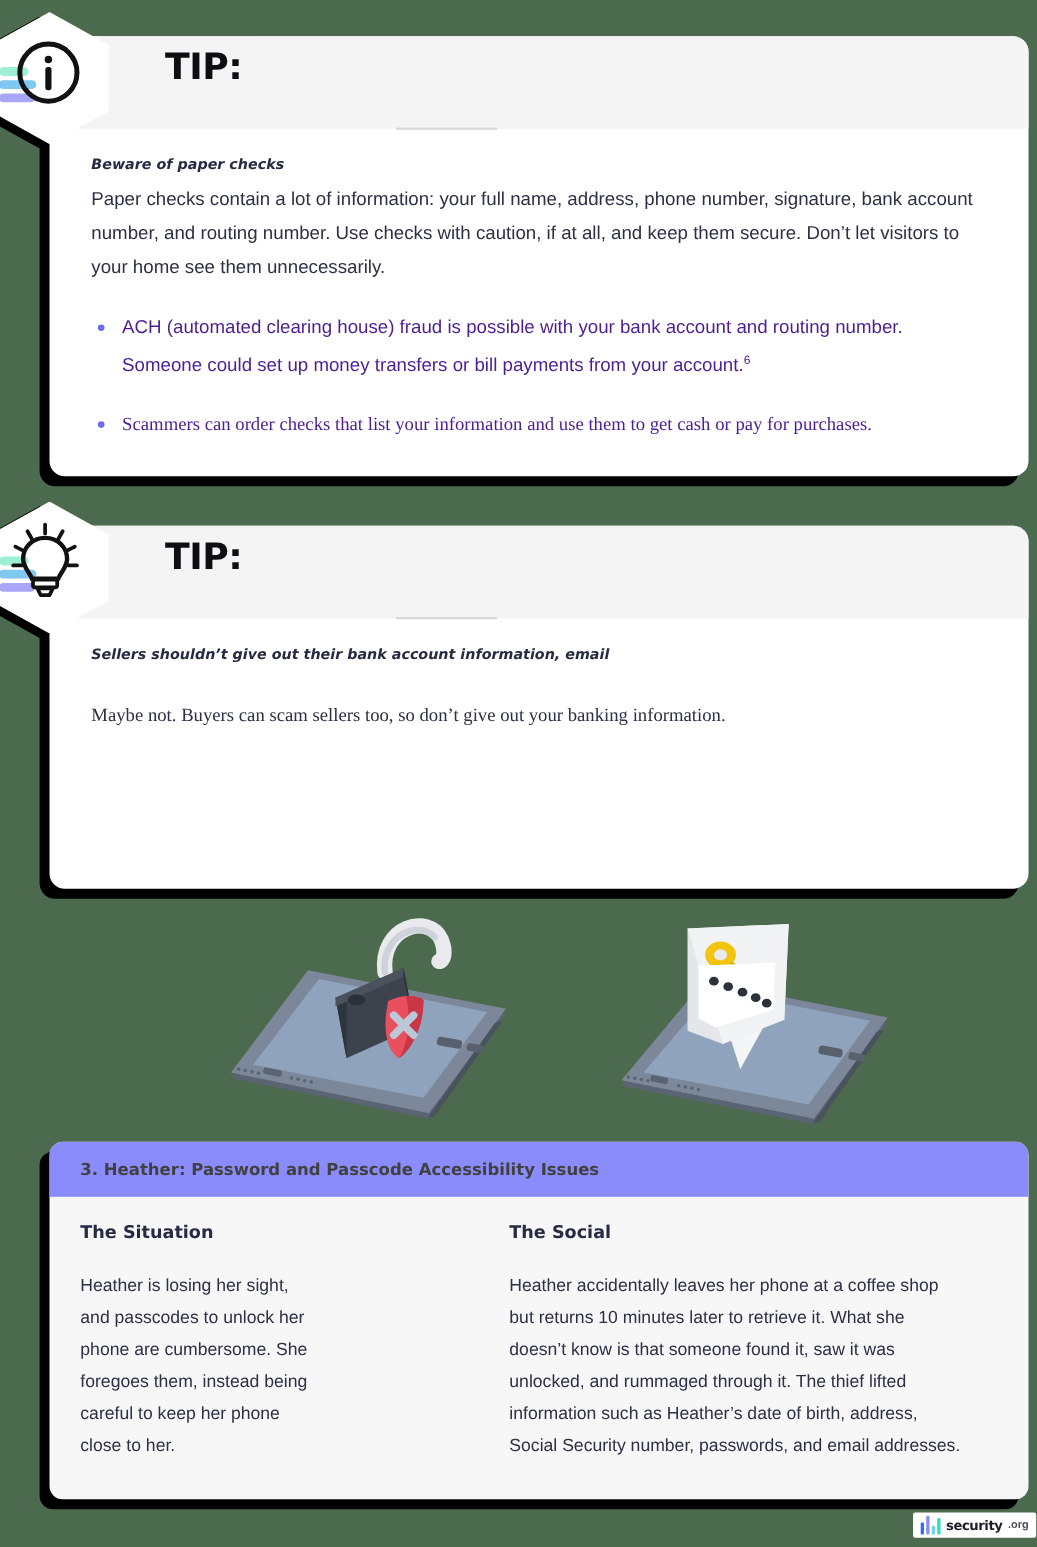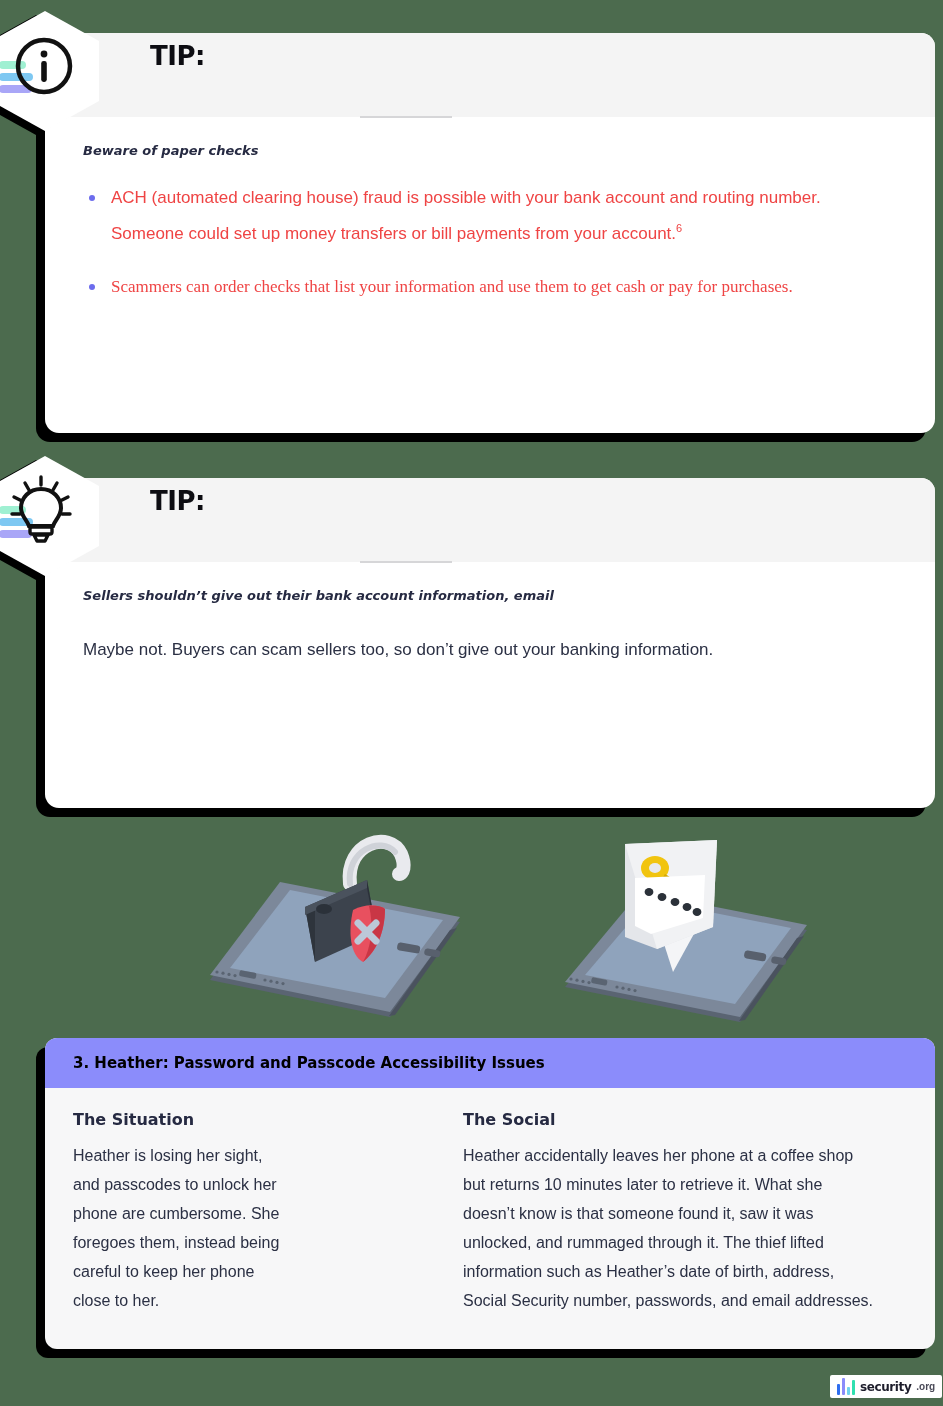--- a/index.html
+++ b/index.html
@@ -33,21 +33,21 @@
     left: 315px;
     bottom: -1px;
     width: 92px;
     height: 2px;
     background: #d6d6d8;
   }
   .tip-label {
     position: absolute;
     left: 105px;
     top: 8px;
-    font-size: 26px;
+    font-size: 33px;
     font-weight: bold;
     letter-spacing: -0.5px;
     color: #0d0d12;
     font-family: "DejaVu Sans", sans-serif;
   }
   .card-body {
     padding: 26px 38px 30px 38px;
   }
 
   
@@ -114,21 +114,21 @@
   ul.bullets {
     list-style: none;
     margin: 24px 0 0 0;
     padding: 0;
   }
   ul.bullets li {
     position: relative;
     padding-left: 28px;
     font-size: 17px;
     line-height: 31px;
-    color: #ef4444;
+    color: #4c1d95;
     margin-bottom: 22px;
   }
   ul.bullets li:last-child { margin-bottom: 12px; font-family: Liberation Serif, serif; }
   ul.bullets li::before {
     content: "";
     position: absolute;
     left: 6px;
     top: 13px;
     width: 6px;
     height: 6px;
@@ -148,37 +148,37 @@
     left: 45px;
     top: 1038px;
     width: 890px;
     background: #f7f7f8;
     border-radius: 12px;
     box-shadow: -9px 9px 0 0 #000000;
     overflow: hidden;
   }
   .table-title {
     background: #8b8cfb;
-    color: #000000;
+    color: #404040;
     font-size: 15px;
     font-weight: bold;
     padding: 16px 28px;
     font-family: "DejaVu Sans", sans-serif;
   }
   .table-grid {
     display: flex;
     padding: 22px 28px 34px 28px;
   }
   .col-situation { width: 370px; padding-right: 20px; }
   .col-crime { flex: 1; }
   .col-head {
     font-size: 16px;
     font-weight: bold;
     color: #262a42;
-    margin-bottom: 12px;
+    margin-bottom: 26px;
     font-family: "DejaVu Sans", sans-serif;
   }
   .col-text {
     font-size: 16px;
     line-height: 29px;
     color: #2b3044;
   }
   .col-situation .col-text { max-width: 210px; }
   .col-crime .col-text { max-width: 410px; }
 
@@ -230,20 +230,21 @@
       <svg width="58" height="58" viewBox="0 0 58 58">
         <circle cx="29" cy="29" r="26" fill="none" stroke="#111111" stroke-width="4.5"></circle>
         <circle cx="29" cy="17" r="3.4" fill="#111111"></circle>
         <rect x="26.2" y="24" width="5.6" height="21" rx="2.4" fill="#111111"></rect>
       </svg>
     </div>
   </div>
 
   <div class="card-body">
     <p class="lede">Beware of paper checks</p>
+    <p class="para">Paper checks contain a lot of information: your full name, address, phone number, signature, bank account number, and routing number. Use checks with caution, if at all, and keep them secure. Don’t let visitors to your home see them unnecessarily.</p>
     <ul class="bullets">
       <li><span>ACH (automated clearing house) fraud is possible with your bank account and routing number. Someone could set up money transfers or bill payments from your account.</span><sup>6</sup></li>
       <li><span>Scammers can order checks that list your information and use them to get cash or pay for purchases.</span></li>
     </ul>
   </div>
 </div>
 
 <div class="card" style="left:45px; top:478px; width:890px; height:330px;">
   <div class="card-header">
     <div class="card-header-divider"></div>
@@ -271,21 +272,21 @@
         </g>
         <path d="M33 15 C21 15 13 24 13 34 C13 42 19 46 21 52 L45 52 C47 46 53 42 53 34 C53 24 45 15 33 15 Z" fill="none" stroke="#111111" stroke-width="4"></path>
         <rect x="22" y="53" width="22" height="7" rx="2" fill="none" stroke="#111111" stroke-width="3.4"></rect>
         <path d="M26 61 L40 61 L37 67 L29 67 Z" fill="none" stroke="#111111" stroke-width="3.4" stroke-linejoin="round"></path>
       </svg>
     </div>
   </div>
 
   <div class="card-body">
     <p class="lede">Sellers shouldn’t give out their bank account information, email</p>
-    <p class="para" style="margin-top:31px;">Maybe not. Buyers can scam sellers too, so don’t give out your banking information.</p>
+    <p class="para" style="margin-top:31px;font-family:Liberation Serif, serif;">Maybe not. Buyers can scam sellers too, so don’t give out your banking information.</p>
   </div>
 </div>
 
 <div class="illus" style="left:185px; top:812px; width:300px; height:215px;">
   <svg width="300" height="215" viewBox="0 0 300 215">
 
     <path d="M95 75 L275 110 L205 205 L25 168 Z" fill="#5a6472"></path>
     <path d="M95 70 L275 105 L205 200 L25 163 Z" fill="#7c889a"></path>
     <path d="M105 78 L258 108 L200 186 L45 156 Z" fill="#8fa3bc"></path>
     <path d="M265 118 L272 116 L210 203 L204 204 Z" fill="#4a525e"></path>

